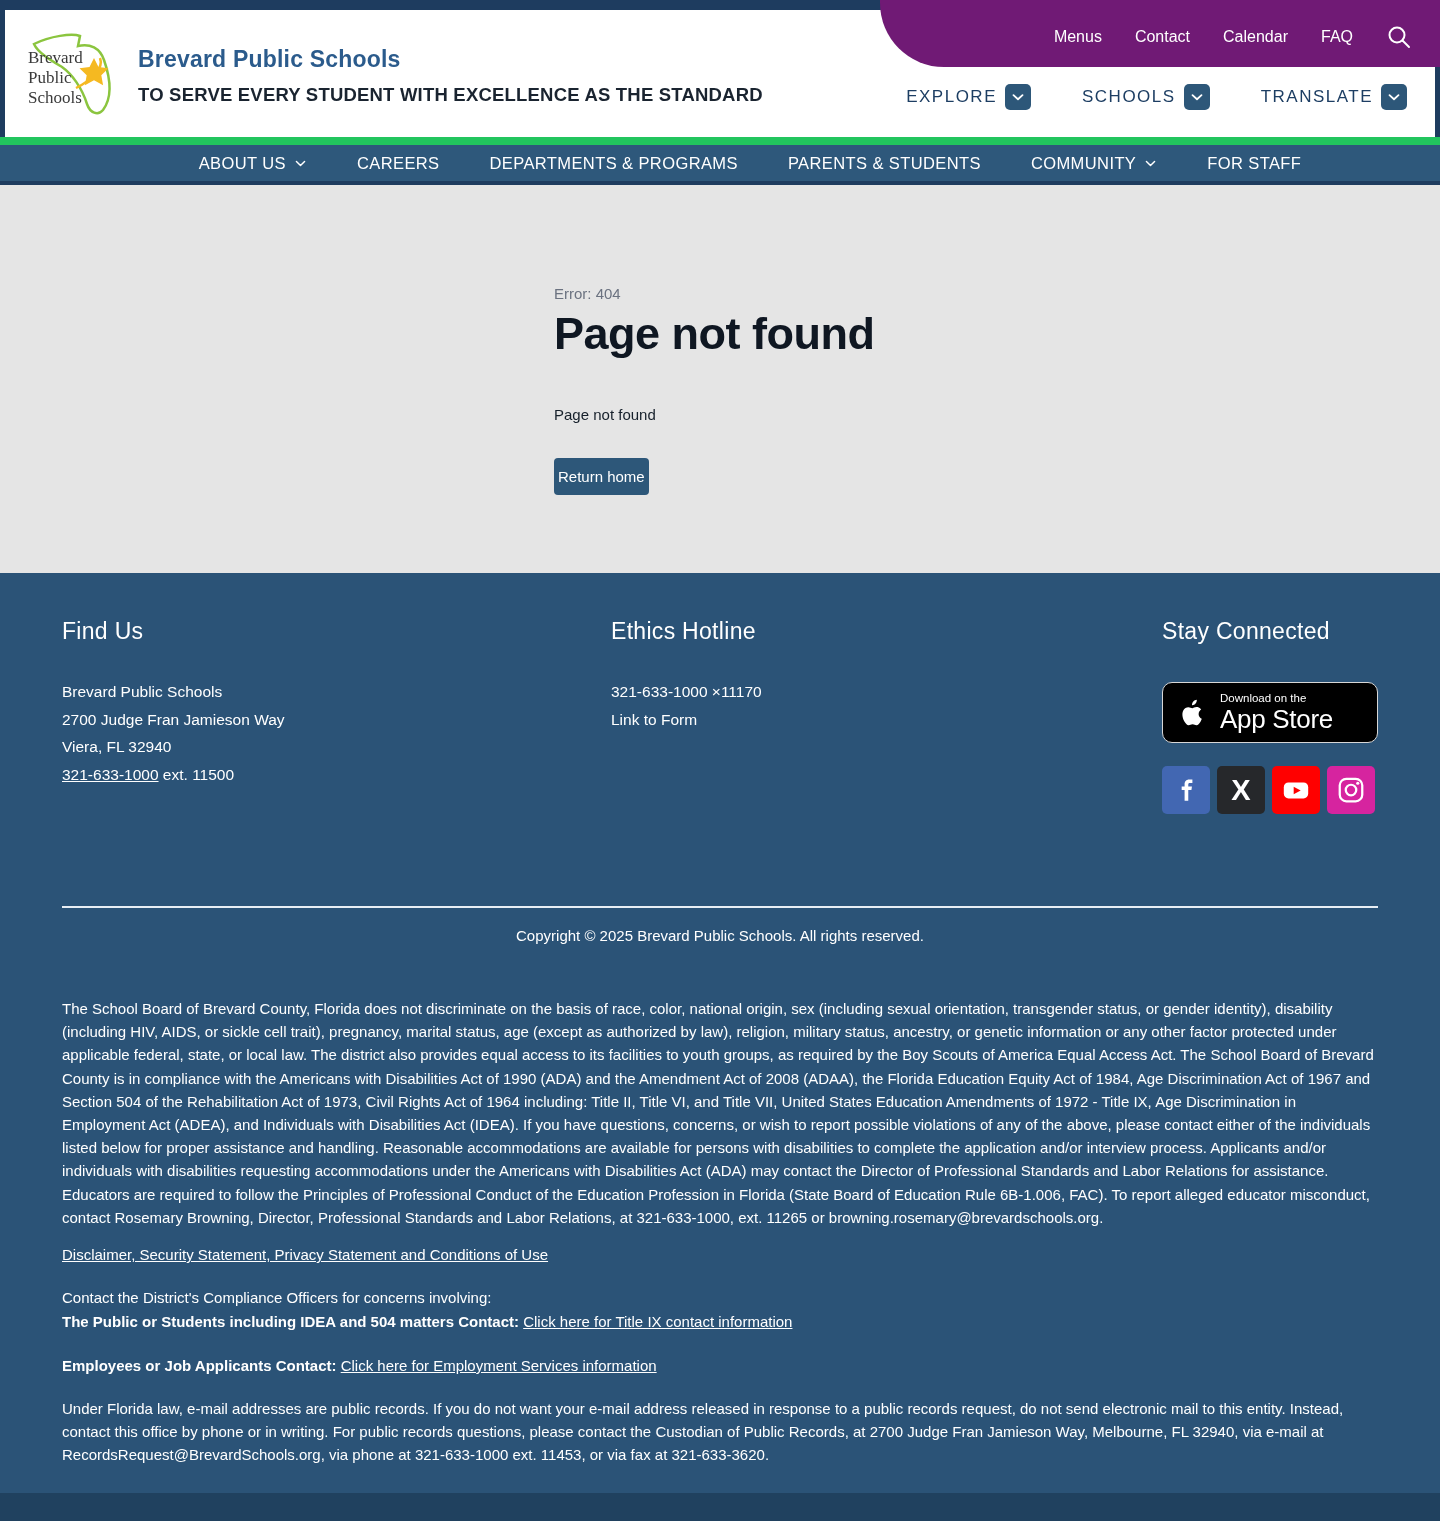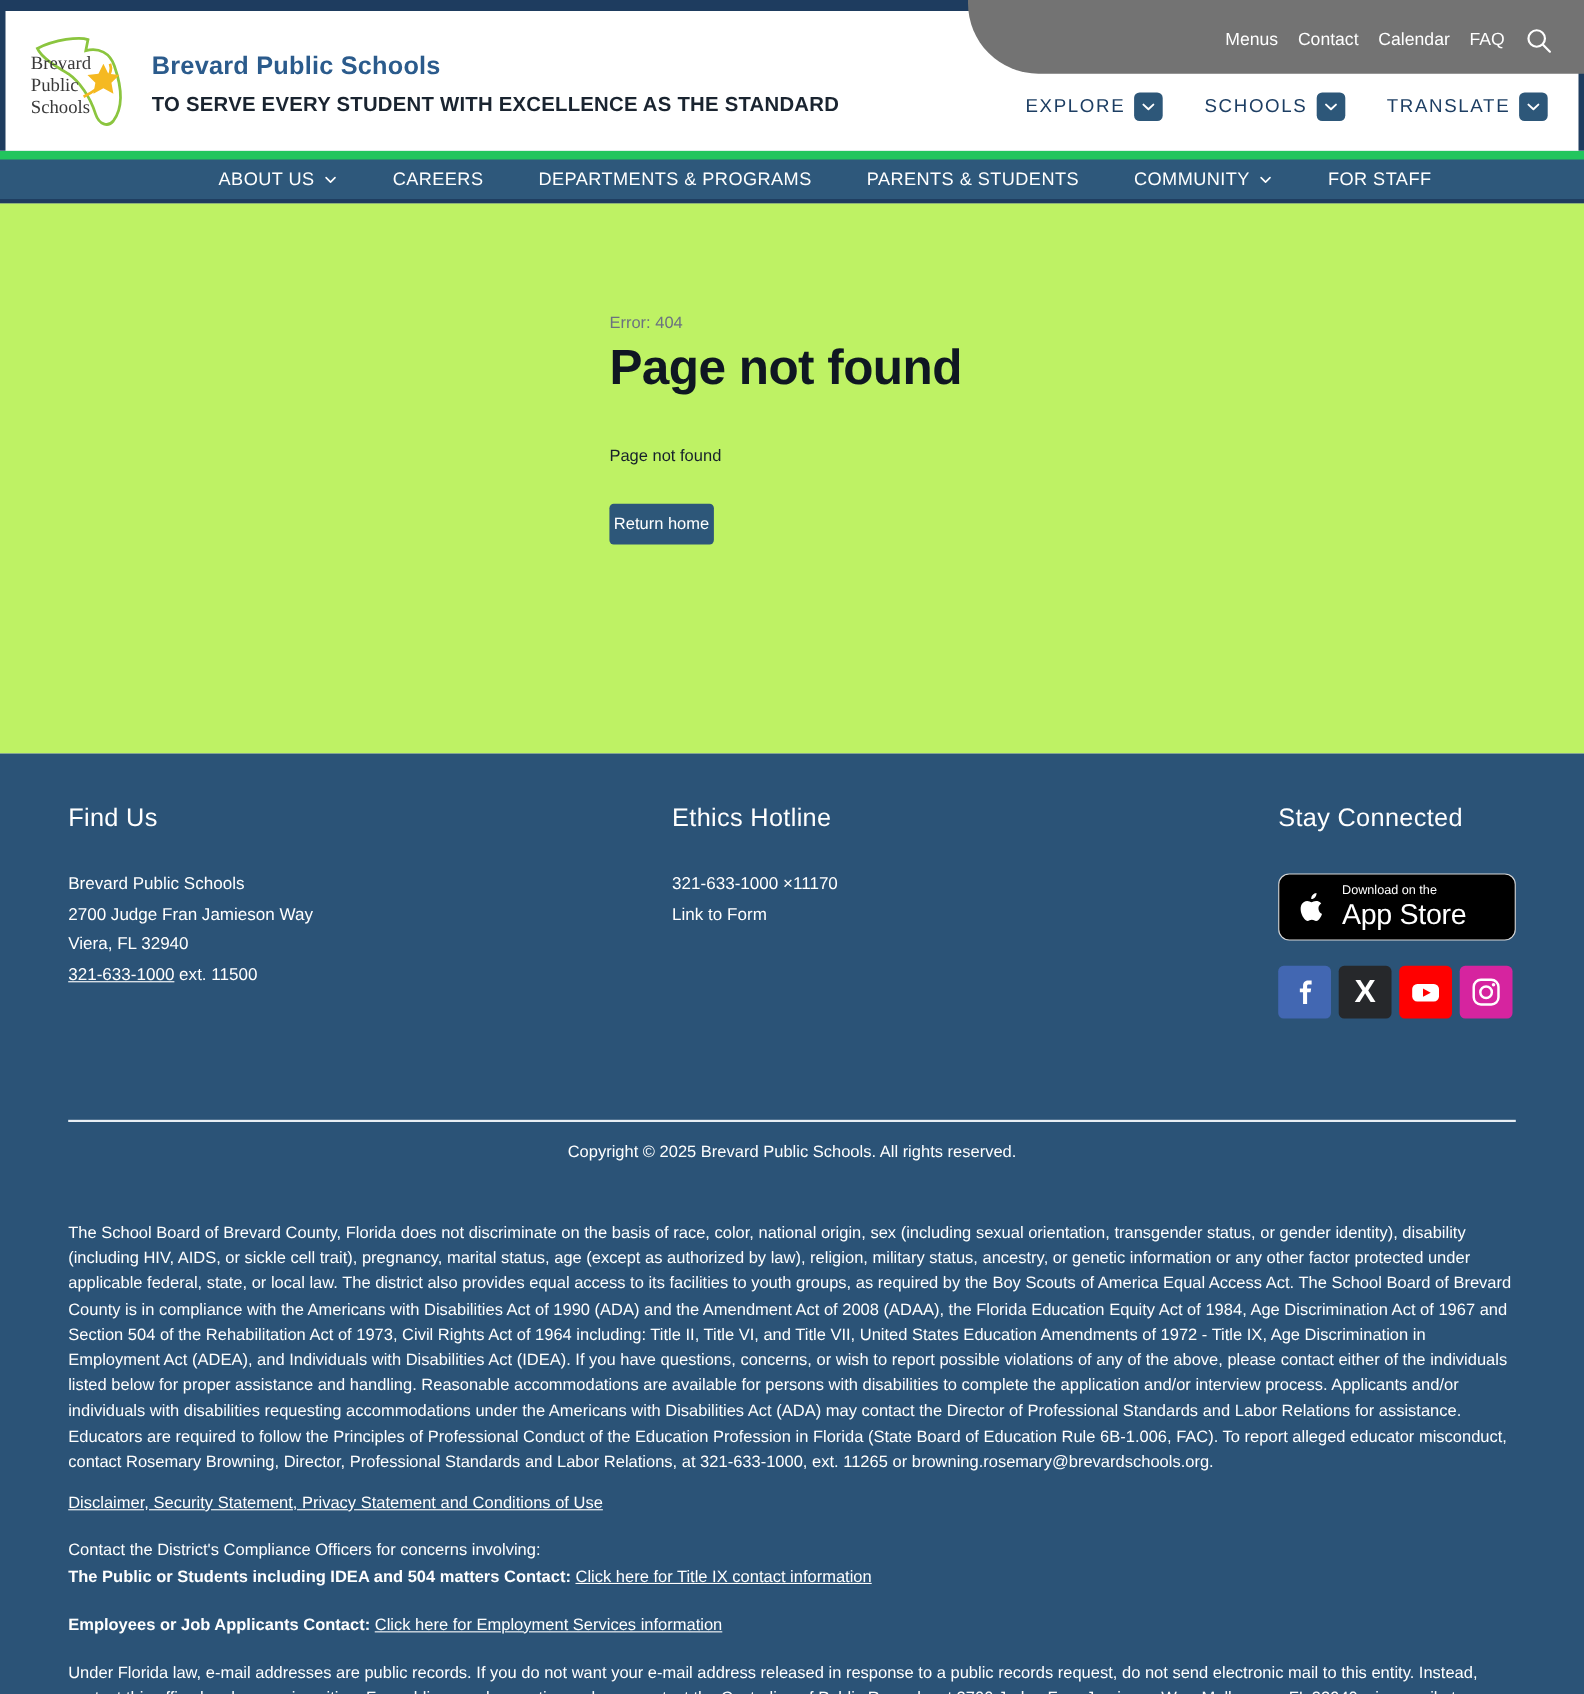--- a/index.html
+++ b/index.html
@@ -22,50 +22,50 @@
   }
   .brand { position:absolute; left:15px; top:8px; display:flex; align-items:center; }
   .brand-logo { width:100px; height:98px; }
   .brand-text { margin-left:18px; padding-top:18px; }
   .brand-title { color:#2b5b8c; font-size:23px; font-weight:700; letter-spacing:.2px; }
   .brand-tagline { color:#1a2430; font-size:18.5px; font-weight:700; margin-top:11px; letter-spacing:.2px; }
 
   .utility-corner {
     position:absolute; top:-10px; right:-5px;
     width:560px; height:67px;
-    background:#737373;
+    background:#701a75;
     border-bottom-left-radius:64px;
     display:flex; align-items:center; justify-content:flex-end;
-    gap:18px; padding-right:28px; padding-top:6px;
+    gap:33px; padding-right:28px; padding-top:6px;
   }
   .utility-link { color:#ffffff; font-size:16px; font-weight:500; cursor:pointer; }
   .search-btn { width:26px; height:26px; cursor:pointer; display:flex; }
 
   .dropdown-row {
     position:absolute; top:74px; right:28px;
-    display:flex; align-items:center; gap:38px;
+    display:flex; align-items:center; gap:51px;
   }
   .dropdown { display:flex; align-items:center; gap:8px; cursor:pointer; }
   .dropdown-label { color:#1d3e63; font-size:17px; font-weight:500; letter-spacing:1.5px; }
   .chev-box {
     width:26px; height:26px; background:#2d5779; border-radius:5px;
     display:flex; align-items:center; justify-content:center;
   }
 
   
   .main-nav {
     height:48px; background:#2e587b;
     border-top:8px solid #22c55e; border-bottom:4px solid #1e3c5f;
     display:flex; align-items:center; justify-content:center; gap:50px;
     padding-left:60px;
   }
   .nav-item { color:#ffffff; font-size:16.5px; font-weight:500; letter-spacing:.4px; cursor:pointer; display:flex; align-items:center; gap:8px; white-space:nowrap; }
 
   
-  .main-section { height:500px; background:#bef264; padding-left:554px; padding-top:100px; }
+  .main-section { height:388px; background:#e5e5e5; padding-left:554px; padding-top:100px; }
   .error-label { color:#6b7280; font-size:15px; }
   .error-heading { color:#0f1722; font-size:45px; font-weight:800; letter-spacing:-.5px; margin-top:6px; }
   .error-body { color:#16202b; font-size:15px; margin-top:46px; }
   .return-btn {
     margin-top:35px; display:inline-block; background:#2d5779; color:#ffffff;
     font-size:15px; font-weight:500; padding:10px 4px; border-radius:4px;
     border:none; cursor:pointer; font-family:inherit;
   }
 
   

